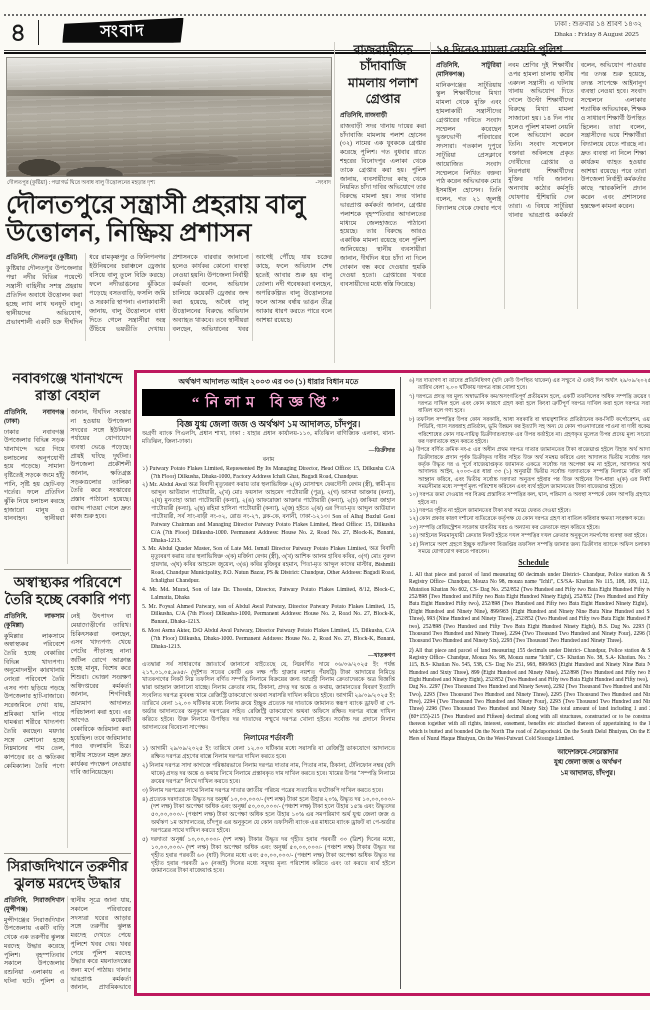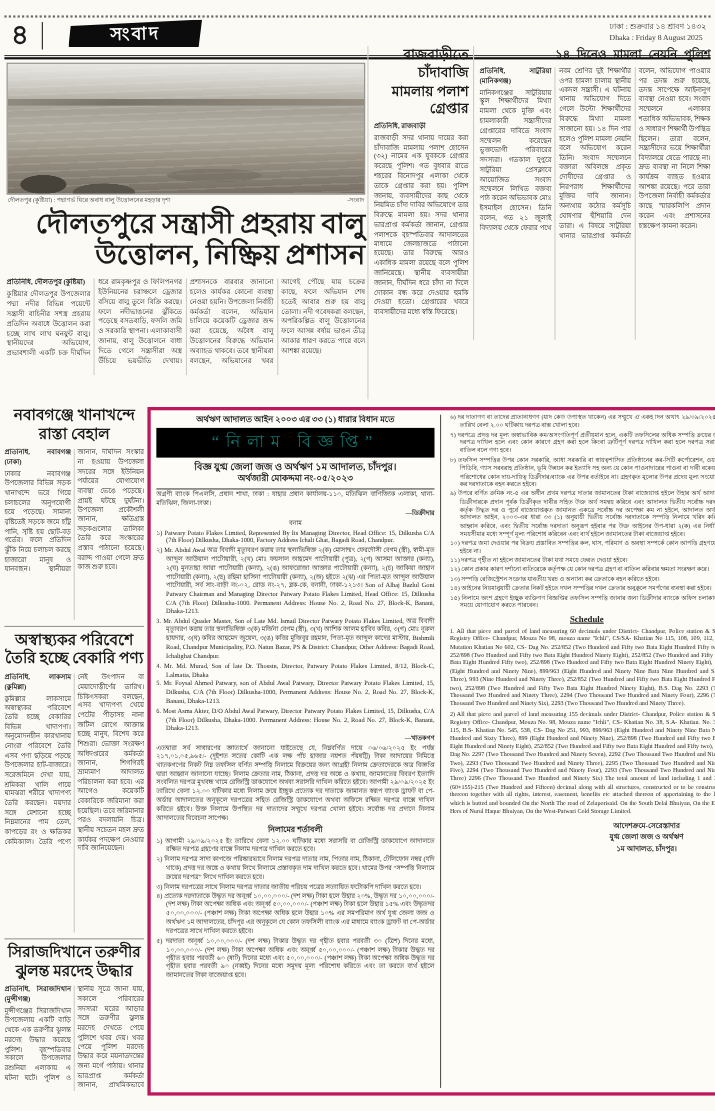--- a/index.html
+++ b/index.html
@@ -20,50 +20,50 @@
   .photo { position:relative; height:120px; border:1px solid #8d8b84; overflow:hidden;
     background-image:
       radial-gradient(34px 14px at 10% 93%, #474239 60%, rgba(0,0,0,0) 63%),
       radial-gradient(46px 13px at 27% 99%, #57524a 60%, rgba(0,0,0,0) 63%),
       radial-gradient(70px 10px at 58% 86%, rgba(110,102,90,.45) 60%, rgba(0,0,0,0) 63%),
       repeating-linear-gradient(178deg, rgba(255,255,255,.10) 0 1.5px, rgba(0,0,0,0) 1.5px 7px),
       linear-gradient(180deg,#e8e7e2 0%,#d9d7d1 10%,#c7c4bc 20%,#b4b0a6 28%,#a6a196 36%,#b2ada2 48%,#aba699 60%,#968f82 74%,#867f73 86%,#776f63 100%); }
   .shoreline { position:absolute; left:0; right:0; top:27%; height:6px; opacity:.85;
       background:linear-gradient(90deg,#8a8478,#6f6a5f 30%,#837c6f 70%,#8f887b); }
   .caption { display:flex; justify-content:space-between; font-size:5.5px; color:#3d3d3d; margin:2px 1px; }
-  .photo-art h1 { font-size:25px; line-height:1.12; font-weight:bold; text-align:right; margin:4px 0 6px; }
+  .photo-art h1 { font-size:25px; line-height:1.12; font-weight:bold; text-align:left; margin:4px 0 6px; }
   .body { text-align:justify; overflow:hidden; }
   .byline { font-weight:bold; display:block; margin-bottom:2px; }
   .photo-art .body { columns:4; column-gap:7px; column-rule:1px solid #cfcdc6; font-size:6.3px; line-height:1.42; height:88px; }
 
   
   .strip { position:absolute; left:4px; top:366px; width:127px; }
   .strip-art { padding-top:4px; margin-bottom:5px; }
   .strip-art + .strip-art { border-top:1px solid #9a988f; }
   .strip-art h2 { font-size:14px; line-height:1.22; font-weight:bold; text-align:center; margin-bottom:4px; }
   .strip-art .body { columns:2; column-gap:6px; column-rule:1px solid #cfcdc6; font-size:6.2px; line-height:1.4; }
   .h-naw { height:156px; } .h-bak { height:236px; } .h-sir { height:96px; }
 
   
   .rajbari { position:absolute; left:334px; top:42px; width:92px; border-left:1px solid #cfcdc6; padding-left:5px; }
-  .rajbari h3 { font-size:12.5px; line-height:1.3; font-weight:bold; text-align:right; margin-bottom:4px; }
+  .rajbari h3 { font-size:12.5px; line-height:1.3; font-weight:bold; text-align:center; margin-bottom:4px; }
   .rajbari .body { font-size:6.2px; line-height:1.42; height:252px; }
   .saturia { position:absolute; left:430px; top:42px; width:216px; border-left:1px solid #cfcdc6; padding-left:5px; }
-  .kicker { font-size:10.5px; text-align:right; margin-bottom:2px; font-weight:bold;font-family:Liberation Mono, monospace; }
+  .kicker { font-size:10.5px; text-align:left; margin-bottom:2px; font-weight:bold; }
   .saturia h2 { font-size:16px; line-height:1.22; font-weight:bold; text-align:center; margin-bottom:6px; }
   .saturia .body { columns:3; column-gap:7px; column-rule:1px solid #cfcdc6; font-size:6.2px; line-height:1.42; height:248px; }
 
   
   .notice { position:absolute; left:134px; top:370px; width:532px; height:626px; border:3px solid #be185d; background:#fdfcf7; padding:4px 5px; }
   .notice-inner { display:flex; height:100%; }
   .ncol { width:50%; overflow:hidden; text-align:justify; }
   .ncol.nleft { padding-right:5px; font-size:5.8px; line-height:1.36; }
   .ncol.nright { border-left:1px solid #555; padding-left:8px; font-size:5.5px; line-height:1.34; }
   .law { text-align:center; font-weight:bold; font-size:7.6px; margin-bottom:2px; }
-  .banner { background:#000; color:#0f766e; text-align:center; font-size:15px; font-weight:normal; letter-spacing:6px; padding:3px 12px; margin-bottom:3px; }
+  .banner { background:#000; color:#f9a8d4; text-align:center; font-size:15px; font-weight:bold; letter-spacing:6px; padding:3px 12px; margin-bottom:3px; }
   .court { text-align:center; font-weight:bold; font-size:8.8px; line-height:1.3; }
   .caseno { text-align:center; font-weight:bold; font-size:8px; border-bottom:1px solid #444; padding-bottom:3px; margin-bottom:2px; }
   .versus { text-align:center; margin:1px 0; }
   .right-tag { text-align:right; font-weight:bold; margin:1px 0; }
   .clause { padding-left:9px; text-indent:-9px; margin-bottom:1px; }
   .terms-title { text-align:center; font-weight:bold; font-size:7.2px; margin:2px 0; }
   .sched-title { text-align:center; font-weight:bold; text-decoration:underline; font-size:8px; margin:3px 0 2px; }
   .sched { margin-bottom:2px; }
   .sig { margin:5px 8px 0 auto; width:50%; text-align:center; font-size:6.6px; font-weight:bold; line-height:1.55; }
 </style>
@@ -138,21 +138,20 @@
     </div>
   </section>
 
   <section class="notice">
     <div class="notice-inner">
 
       <div class="ncol nleft">
         <div class="law">অর্থঋণ আদালত আইন ২০০৩ এর ৩৩ (১) ধারার বিধান মতে</div>
         <div class="banner">“নিলাম বিজ্ঞপ্তি”</div>
         <div class="court">বিজ্ঞ যুগ্ম জেলা জজ ও অর্থঋণ ১ম আদালত, চাঁদপুর।</div>
-        <div class="caseno">অর্থজারী মোকদ্দমা নং-০৫/২০২৩</div>
         <div>অগ্রণী ব্যাংক পিএলসি, প্রধান শাখা, ঢাকা : যাহার প্রধান কার্যালয়-১১০, মতিঝিল বাণিজ্যিক এলাকা, থানা-মতিঝিল, জিলা-ঢাকা।</div>
         <div class="right-tag">—ডিক্রীদার</div>
         <div class="versus">বনাম</div>
         <div class="clause">১) Patwary Potato Flakes Limited, Represented By Its Managing Director, Head Office: 15, Dilkusha C/A (7th Floor) Dilkusha, Dhaka-1000, Factory Address Ichali Ghat, Bagadi Road, Chandpur.</div>
         <div class="clause">২) Mr. Abdul Awal অত্র বিবাদী মৃত্যুবরণ করায় তার স্থলাভিষিক্ত ২(ক) মোসাম্মৎ ফেরদৌসী বেগম (স্ত্রী), স্বামী-মৃত আব্দুল আউয়াল পাটোয়ারী, ২(খ) মোঃ ফয়সাল আহমেদ পাটোয়ারী (পুত্র), ২(গ) আসমা আক্তার (কন্যা), ২(ঘ) মুনতাহা আরা পাটোয়ারী (কন্যা), ২(ঙ) আফরোজা আক্তার পাটোয়ারী (কন্যা), ২(চ) জাকিয়া জাহান পাটোয়ারী (কন্যা), ২(ছ) রহিমা হাসিনা পাটোয়ারী (কন্যা), ২(জ) হইতে ২(ঝ) এর পিতা-মৃত আব্দুল আউয়াল পাটোয়ারী, সর্ব সাং-বাড়ী নং-০২, রোড নং-২৭, ব্লক-কে, বনানী, ঢাকা-১২১৩। Son of Alhaj Bazlul Goni Patwary Chairman and Managing Director Patwary Potato Flakes Limited, Head Office: 15, Dilkusha C/A (7th Floor) Dilkusha-1000. Permanent Address: House No. 2, Road No. 27, Block-K, Banani, Dhaka-1213.</div>
         <div class="clause">3. Mr. Abdul Quader Master, Son of Late Md. Ismail Director Patwary Potato Flakes Limited, অত্র বিবাদী মৃত্যুবরণ করায় তার স্থলাভিষিক্ত ৩(ক) মর্জিনা বেগম (স্ত্রী), ৩(খ) আশিক আলম হাবিব কবির, ৩(গ) মোঃ নুরুল হায়দার, ৩(ঘ) কবির আহমেদ জুয়েল, ৩(ঙ) কবির মুজিবুর রহমান, পিতা-মৃত আব্দুল কাদের মাস্টার, Bishmili Road, Chandpur Municipality, P.O. Natun Bazar, PS &amp; District: Chandpur, Other Address: Bagadi Road, Ichalighat Chandpur.</div>
         <div class="clause">4. Mr. Md. Murad, Son of late Dr. Thossin, Director, Patwary Potato Flakes Limited, 8/12, Block-C, Lalmatia, Dhaka</div>
         <div class="clause">5. Mr. Foysal Ahmed Patwary, son of Abdul Awal Patwary, Director Patwary Potato Flakes Limited, 15, Dilkusha, C/A (7th Floor) Dilkusha-1000, Permanent Address: House No. 2, Road No. 27, Block-K, Banani, Dhaka-1213.</div>
         <div class="clause">6. Most Asma Akter, D/O Abdul Awal Patwary, Director Patwary Potato Flakes Limited, 15, Dilkusha, C/A (7th Floor) Dilkusha, Dhaka-1000. Permanent Address: House No. 2, Road No. 27, Block-K, Banani, Dhaka-1213.</div>
         <div class="right-tag">—খাতকগণ</div>

